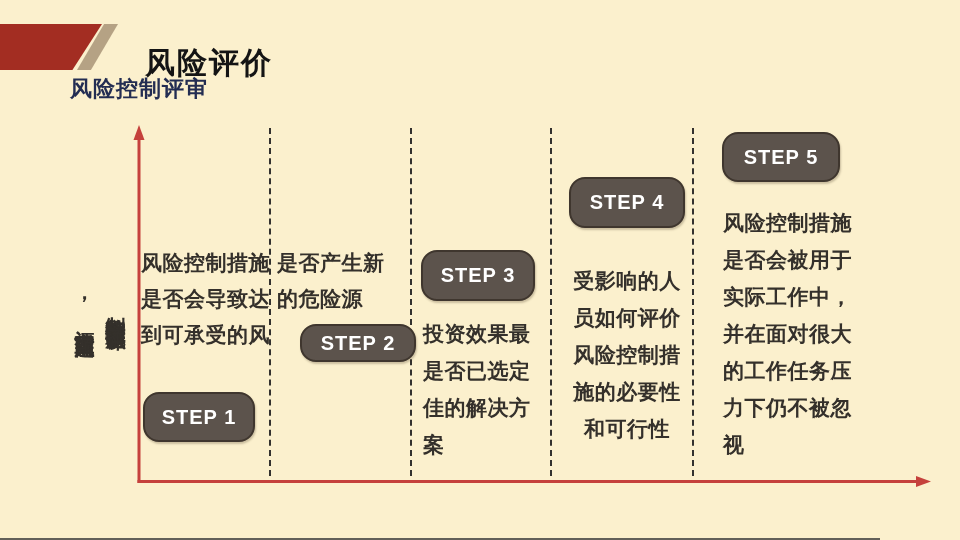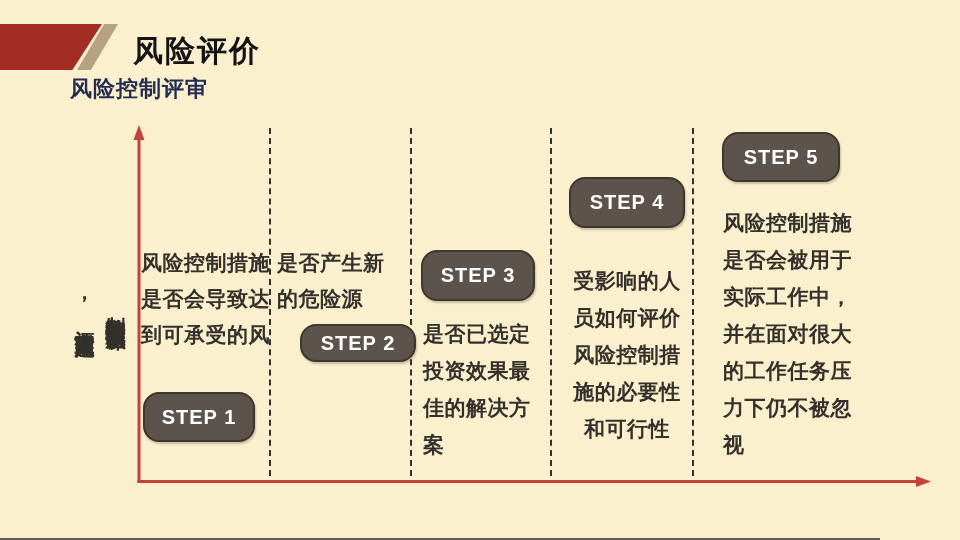--- a/index.html
+++ b/index.html
@@ -17,21 +17,21 @@
     position:absolute;left:0;top:24px;width:102px;height:46px;
     background:var(--logo-red,#A32D22);
     clip-path:polygon(0 0,100% 0,71% 100%,0 100%);
   }
   .deco-tan{
     position:absolute;left:77px;top:24px;width:41px;height:46px;
     background:var(--logo-tan,#B5A284);
     clip-path:polygon(66% 0,100% 0,34% 100%,0 100%);
   }
   .title{
-    position:absolute;left:129px;top:27px;margin:4px;
+    position:absolute;left:129px;top:27px;margin:16px;
     font-size:30px;font-weight:900;letter-spacing:2px;color:#141414;
   }
   .subtitle{
     position:absolute;left:62px;top:66px;margin:8px;
     font-size:22px;font-weight:800;letter-spacing:1px;
     color:var(--subtitle-navy,#232D52);
   }
   
   .v-label{
     position:absolute;left:55px;top:140px;width:76px;height:336px;
@@ -114,22 +114,22 @@
         <div class="line">是否会导致达</div>
         <div class="line">到可承受的风</div>
       </div>
       <div class="step-badge badge-2">STEP 2</div>
       <div class="step-text text-2">
         <div class="line">是否产生新</div>
         <div class="line">的危险源</div>
       </div>
       <div class="step-badge badge-3">STEP 3</div>
       <div class="step-text text-3">
+        <div class="line">投资效果最</div>
         <div class="line">是否已选定</div>
-        <div class="line">投资效果最</div>
         <div class="line">佳的解决方</div>
         <div class="line">案</div>
       </div>
       <div class="step-badge badge-4">STEP 4</div>
       <div class="step-text text-4">
         <div class="line">受影响的人</div>
         <div class="line">员如何评价</div>
         <div class="line">风险控制措</div>
         <div class="line">施的必要性</div>
         <div class="line">和可行性</div>

